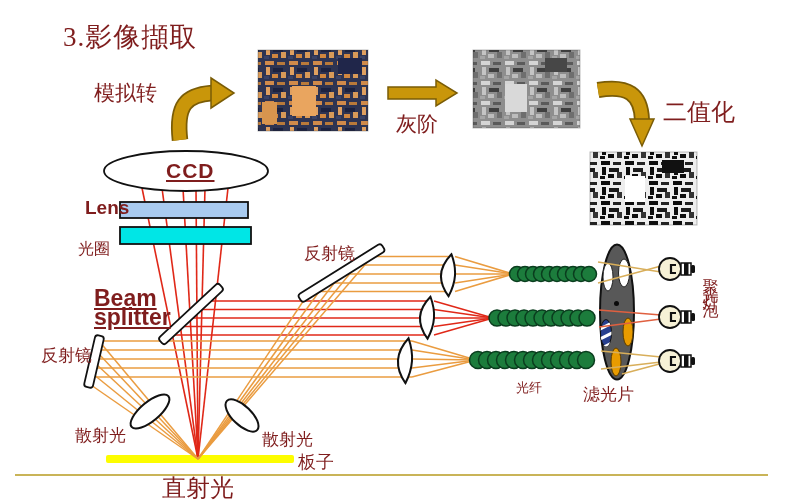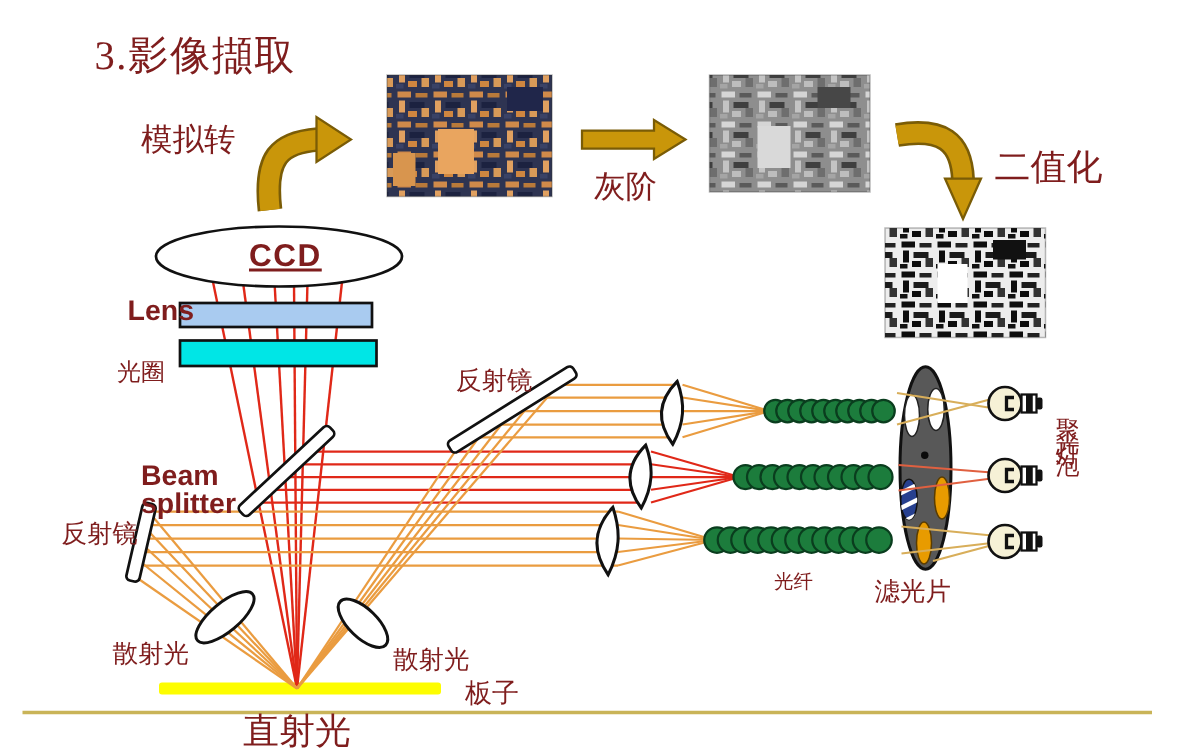--- a/index.html
+++ b/index.html
@@ -261,36 +261,36 @@
   <div class="lbl" style="left:396px;top:113px;font-size:21px;">灰阶</div>
 
   <div class="lbl" style="left:663px;top:99px;font-size:24px;">二值化</div>
 
   <div class="lbl sans" style="left:166px;top:159px;font-size:21px;letter-spacing:1px;text-decoration:underline;">CCD</div>
 
   <div class="lbl sans" style="left:73px;top:198px;font-size:19px;margin-left:12px;">Lens</div>
 
   <div class="lbl" style="left:78px;top:240px;font-size:16px;">光圈</div>
 
-  <div class="lbl sans" style="left:94px;top:308px;font-size:19px;line-height:19px;">
+  <div class="lbl sans" style="left:94px;top:289px;font-size:23px;line-height:19px;text-decoration:underline;">
     <span style="display:block">Beam</span>
     <span style="display:block">splitter</span>
   </div>
 
   <div class="lbl" style="left:41px;top:347px;font-size:17px;">反射镜</div>
 
   <div class="lbl" style="left:304px;top:245px;font-size:17px;">反射镜</div>
 
   <div class="lbl" style="left:75px;top:427px;font-size:17px;">散射光</div>
 
   <div class="lbl" style="left:262px;top:431px;font-size:17px;">散射光</div>
 
   <div class="lbl" style="left:162px;top:475px;font-size:24px;">直射光</div>
 
-  <div class="lbl" style="left:310px;top:453px;font-size:18px;text-align:center;">板子</div>
+  <div class="lbl" style="left:298px;top:453px;font-size:18px;text-align:center;">板子</div>
 
   <div class="lbl" style="left:516px;top:381px;font-size:13px;">光纤</div>
 
   <div class="lbl" style="left:583px;top:386px;font-size:17px;">滤光片</div>
 
   <div class="lbl vert" style="left:702px;top:266px;height:110px;font-size:16px;">聚光灯泡</div>
 
 </div>
 
 </body></html>

